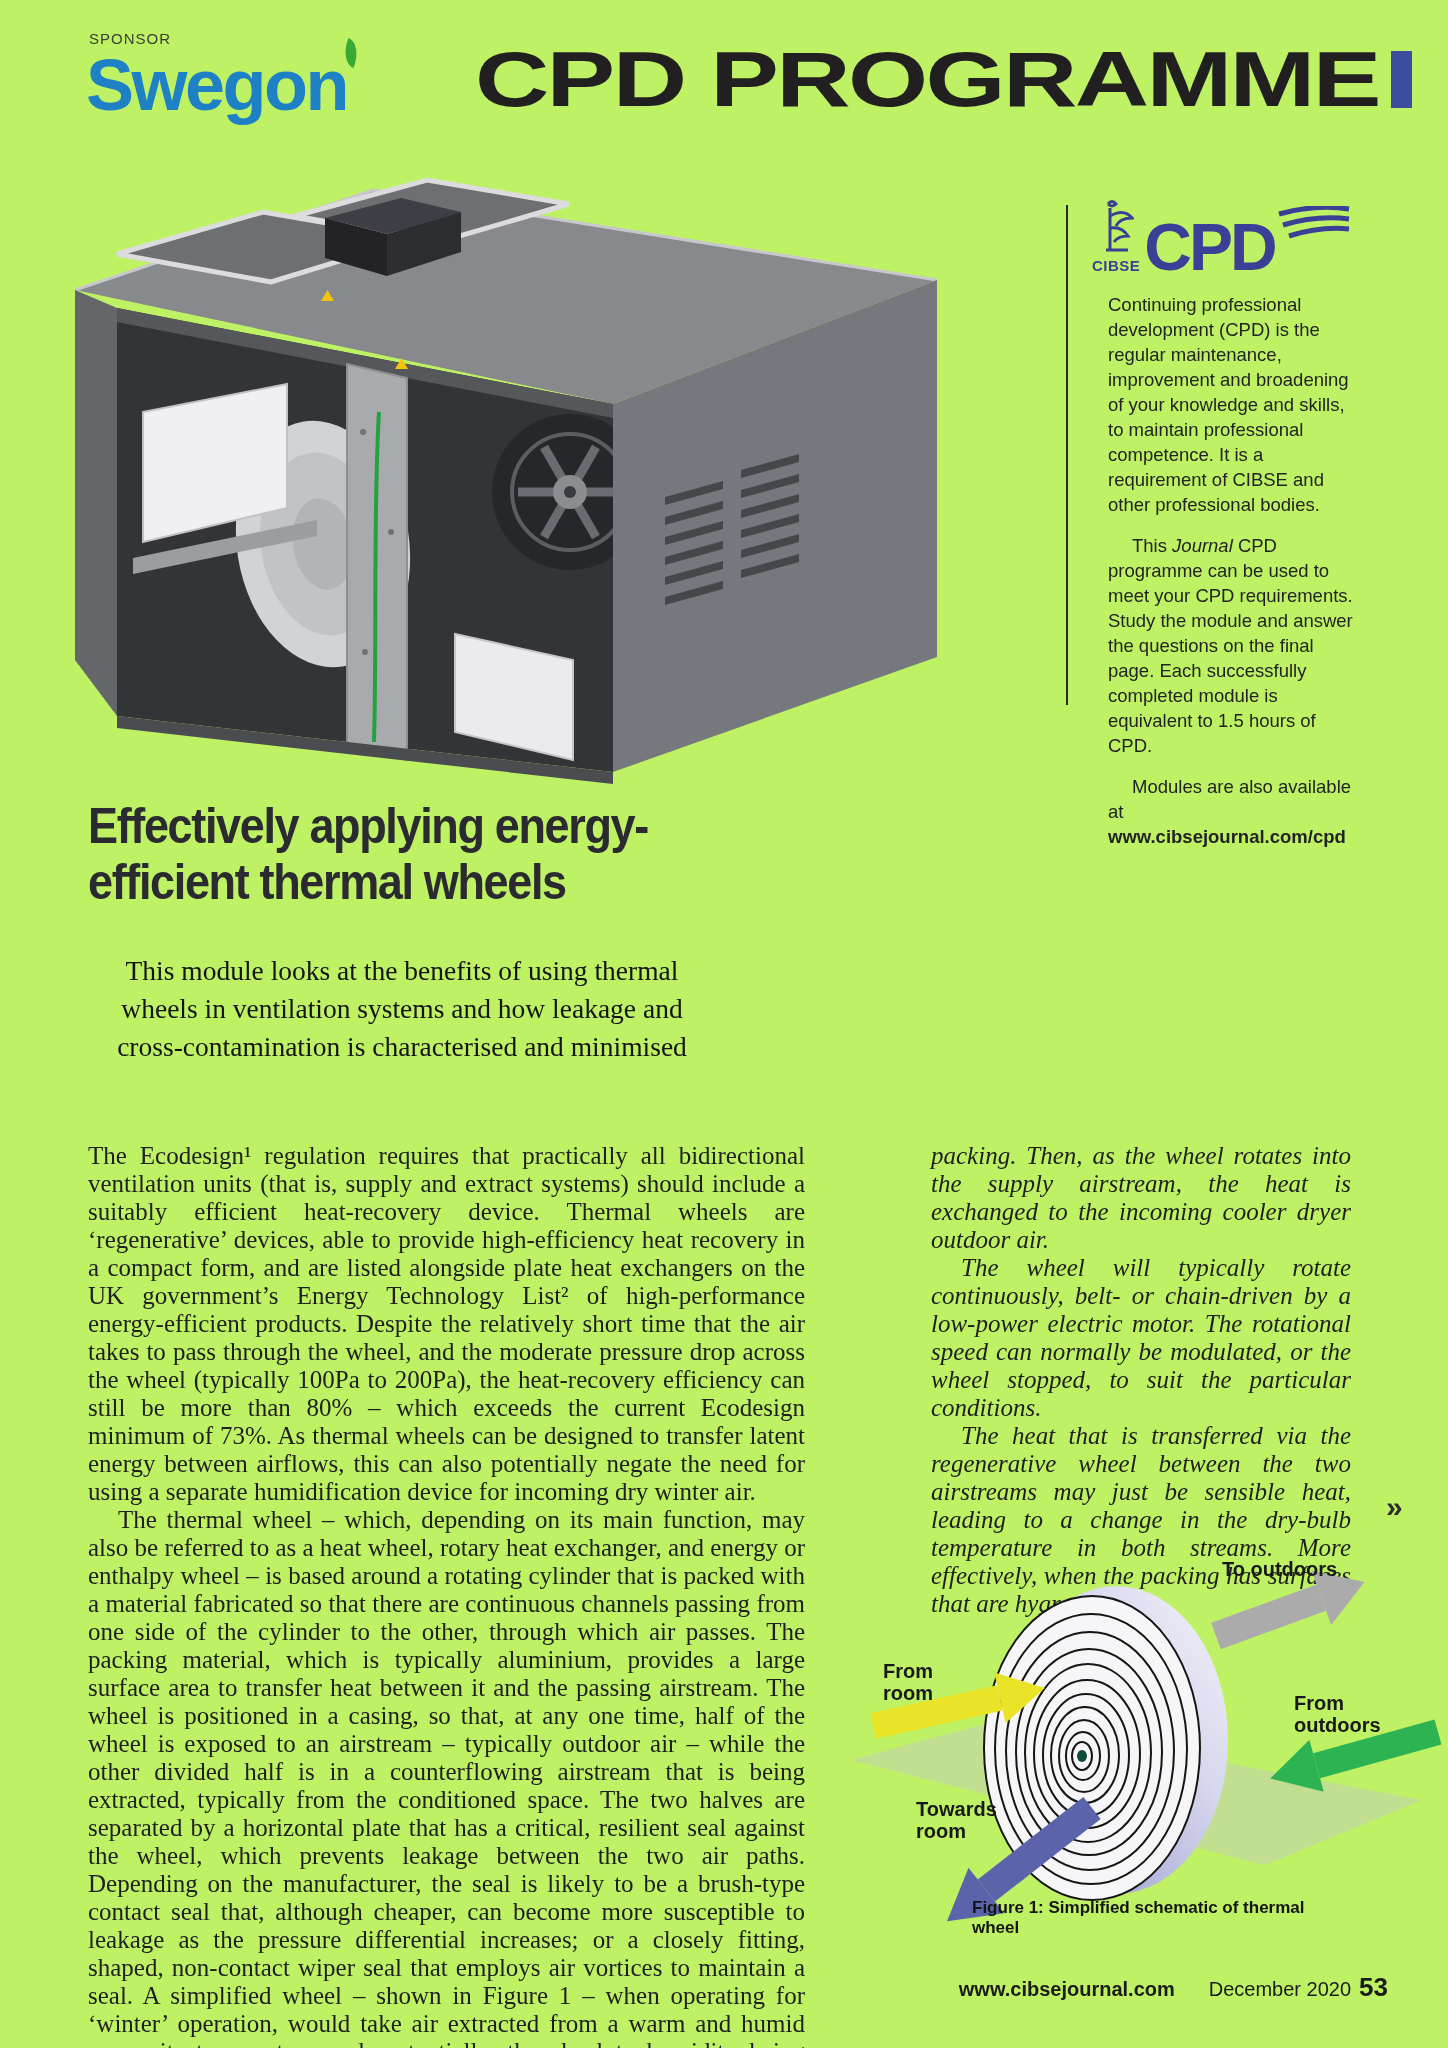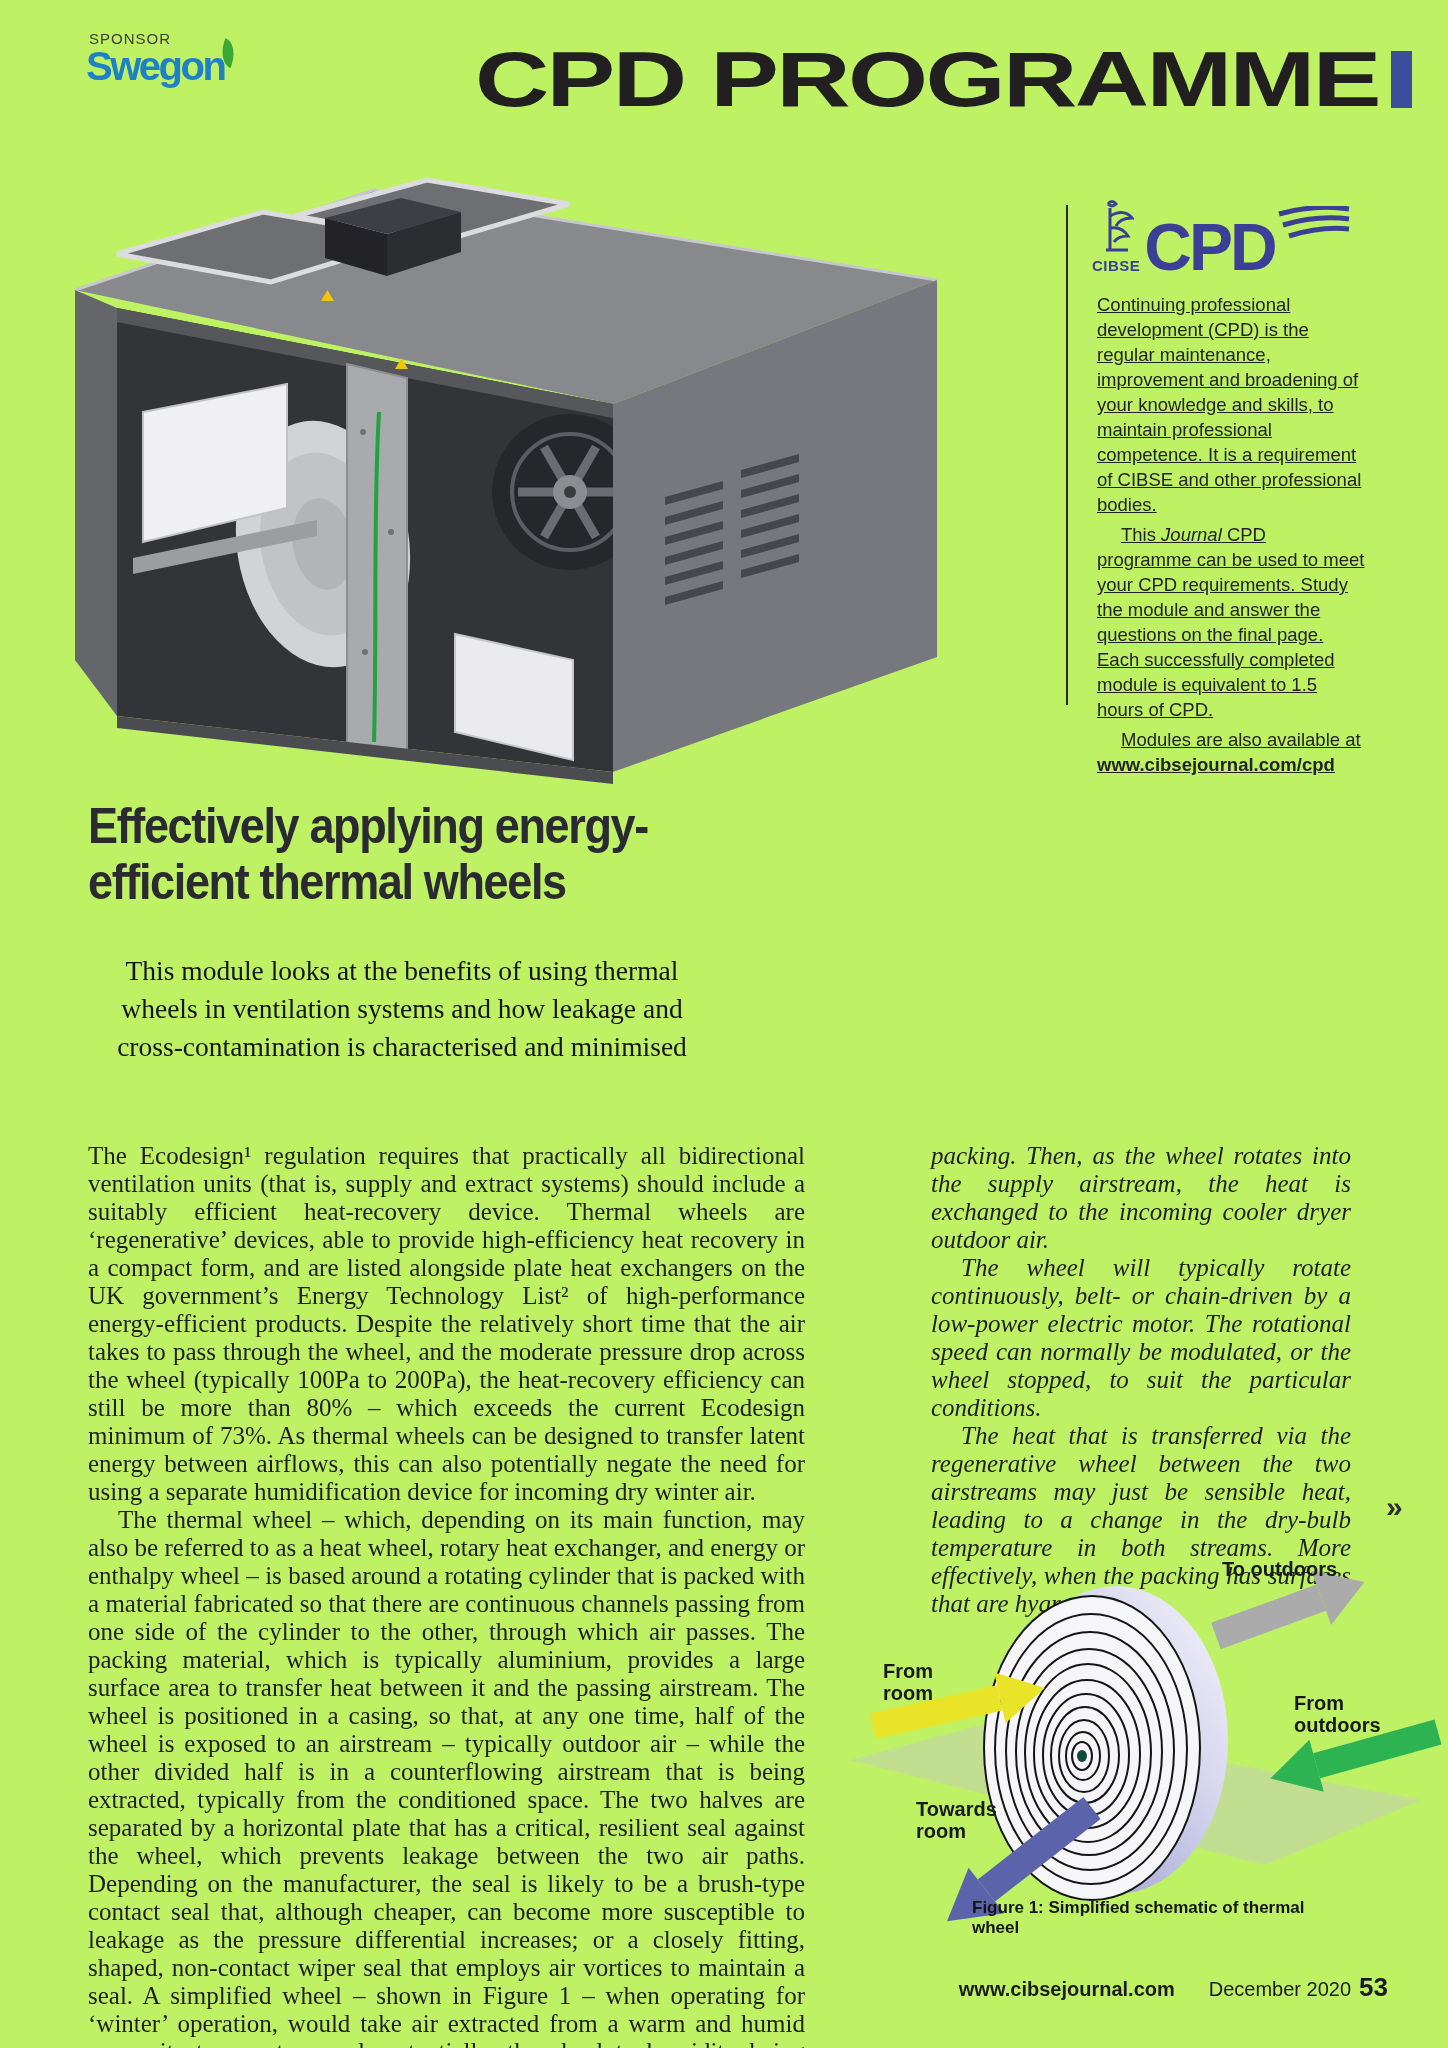--- a/index.html
+++ b/index.html
@@ -1,41 +1,41 @@
 <!DOCTYPE html>
 <html><head>
 <meta charset="utf-8">
 <style>
   html,body{margin:0;padding:0;background:#ffffff;}
   .page{position:relative;width:1448px;height:2048px;background:#bef264;overflow:hidden;
         font-family:"Liberation Sans",sans-serif;color:#1f1e20;}
 
   
   .sponsor-label{position:absolute;left:89px;top:30px;font-size:15px;letter-spacing:1px;color:#3c3c3c;}
-  .swegon{position:absolute;left:86px;top:44px;font-size:40px;font-weight:bold;
+  .swegon{position:absolute;left:86px;top:44px;font-size:72px;font-weight:bold;
           letter-spacing:-2.5px;color:#1e81c6;}
   .swegon .leaf{position:absolute;right:-12px;top:-4px;width:16px;height:26px;background:#3aa935;
           border-radius:0 100% 0 100%;transform:rotate(22deg);}
   .cpd-header{position:absolute;right:36px;top:40px;display:flex;align-items:center;}
   .cpd-title{font-size:78px;font-weight:bold;letter-spacing:-2px;color:#221f21;line-height:1;
           transform:scaleX(1.32);transform-origin:right center;white-space:nowrap;}
   .cpd-bar{width:21px;height:57px;margin-left:12px;}
 
   
   .photo{position:absolute;left:25px;top:112px;width:915px;height:675px;}
 
   
   .cpd-rule{position:absolute;left:1066px;top:205px;width:2px;height:500px;background:#2a2a2c;}
   .cpd-box{position:absolute;left:1092px;top:190px;width:278px;}
   .cpd-logo-row{display:flex;align-items:flex-end;height:84px;margin-bottom:18px;}
   .cibse-col{display:flex;flex-direction:column;align-items:center;margin-right:4px;}
   .cibse-word{font-size:15px;font-weight:bold;letter-spacing:0.5px;color:#3b3f96;margin-top:1px;}
   .cpd-big{font-size:66px;font-weight:bold;color:#3b3f96;line-height:0.82;letter-spacing:-3px;}
   .cpd-swoosh{margin-bottom:34px;margin-left:2px;}
-  .cpd-p{margin:5px;font-size:18.5px;line-height:25px;color:#232325;text-decoration:underline;}
+  .cpd-p{margin:16px;font-size:18.5px;line-height:25px;color:#232325;}
   .cpd-p.indent{text-indent:24px;}
   .cpd-url{display:block;text-indent:0;font-weight:bold;color:#232325;text-decoration:none;}
 
   
   .headline{position:absolute;left:88px;top:798px;margin:0;font-size:50px;line-height:56px;
             font-weight:bold;letter-spacing:-1.5px;color:#2b2a31;transform:scaleX(0.9);
             transform-origin:left top;white-space:nowrap;}
   .standfirst{position:absolute;left:88px;top:952px;width:628px;margin:0;
             font-family:"Liberation Serif",serif;font-size:27.5px;line-height:38px;color:#141416;text-align:center;}
   .bodycol{position:absolute;top:1142px;font-family:"Liberation Serif",serif;

